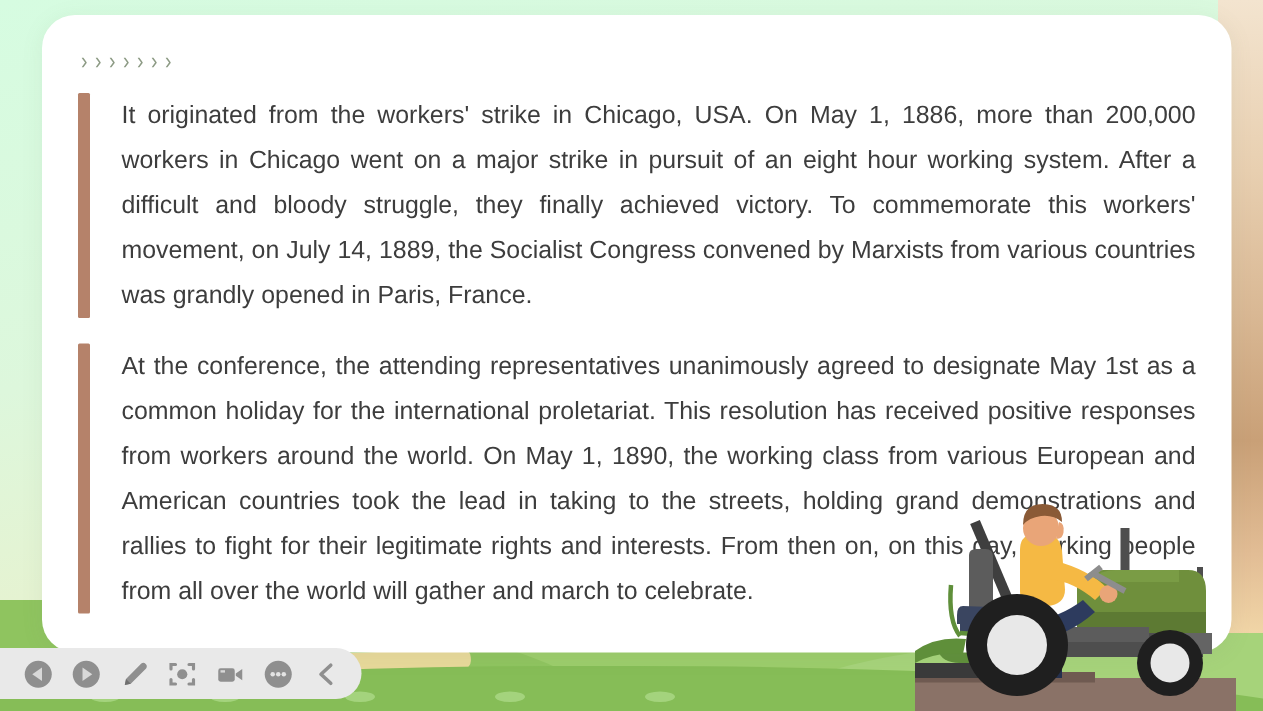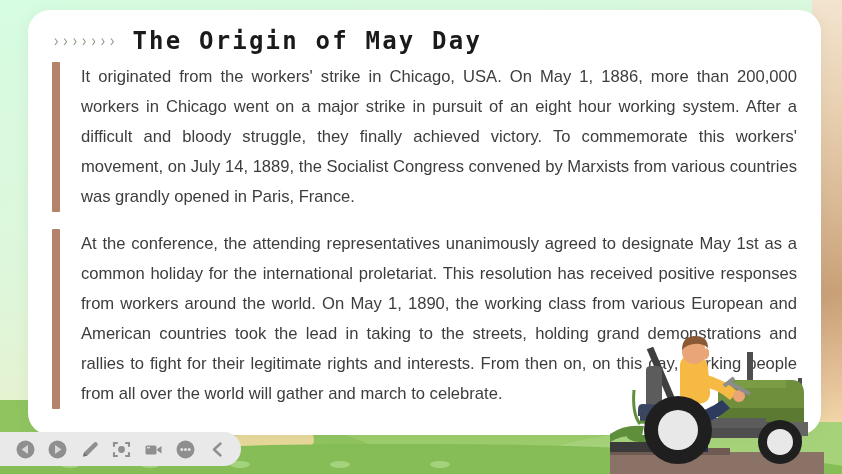--- a/index.html
+++ b/index.html
@@ -256,21 +256,20 @@
   <div class="title-row">
     <div class="chevrons">
       <span class="chev">›</span>
       <span class="chev">›</span>
       <span class="chev">›</span>
       <span class="chev">›</span>
       <span class="chev">›</span>
       <span class="chev">›</span>
       <span class="chev">›</span>
     </div>
-    <div class="title">The Origin of May Day</div>
   </div>
 
   <div class="para-block p1">
     <div class="bar"></div>
     <div class="para">It originated from the workers' strike in Chicago, USA. On May 1, 1886, more than 200,000 workers in Chicago went on a major strike in pursuit of an eight hour working system. After a difficult and bloody struggle, they finally achieved victory. To commemorate this workers' movement, on July 14, 1889, the Socialist Congress convened by Marxists from various countries was grandly opened in Paris, France.</div>
   </div>
 
   <div class="para-block p2">
     <div class="bar"></div>
     <div class="para">At the conference, the attending representatives unanimously agreed to designate May 1st as a common holiday for the international proletariat. This resolution has received positive responses from workers around the world. On May 1, 1890, the working class from various European and American countries took the lead in taking to the streets, holding grand demonstrations and rallies to fight for their legitimate rights and interests. From then on, on this day, working people from all over the world will gather and march to celebrate.</div>

